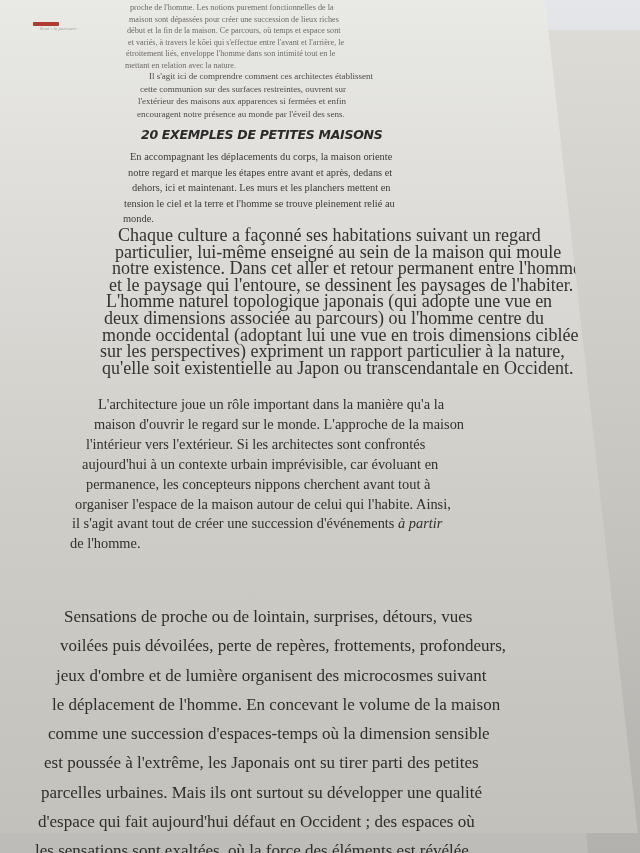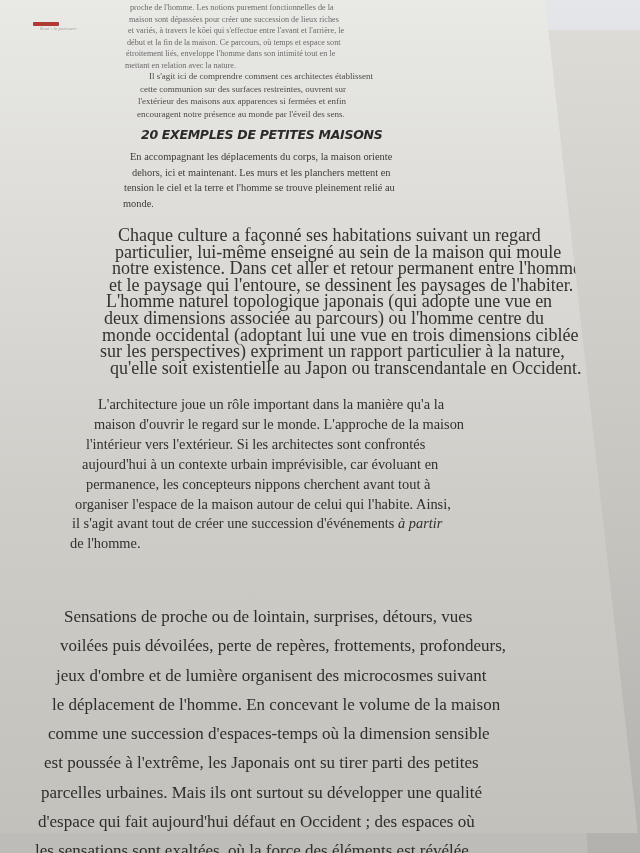--- a/index.html
+++ b/index.html
@@ -57,52 +57,53 @@
 <div class="bg-sheet2"></div>
 
 <div class="page">
 
   <div class="margin-mark"></div>
   <div class="margin-label">Kōei : le parcours</div>
 
   <div class="text p1">
     <span class="line" style="margin-left:0px">proche de l'homme. Les notions purement fonctionnelles de la</span>
     <span class="line" style="margin-left:-1px">maison sont dépassées pour créer une succession de lieux riches</span>
+    <span class="line" style="margin-left:-3px">début et la fin de la maison. Ce parcours, où temps et espace sont</span>
     <span class="line" style="margin-left:-2px">et variés, à travers le kōei qui s'effectue entre l'avant et l'arrière, le</span>
-    <span class="line" style="margin-left:-3px">début et la fin de la maison. Ce parcours, où temps et espace sont</span>
     <span class="line" style="margin-left:-4px">étroitement liés, enveloppe l'homme dans son intimité tout en le</span>
     <span class="line" style="margin-left:-5px">mettant en relation avec la nature.</span>
   </div>
 
   <div class="text p2">
     <span class="line" style="margin-left:9px">Il s'agit ici de comprendre comment ces architectes établissent</span>
     <span class="line" style="margin-left:0px">cette communion sur des surfaces restreintes, ouvrent sur</span>
     <span class="line" style="margin-left:-2px">l'extérieur des maisons aux apparences si fermées et enfin</span>
     <span class="line" style="margin-left:-3px">encouragent notre présence au monde par l'éveil des sens.</span>
   </div>
 
   <div class="heading">20 EXEMPLES DE PETITES MAISONS</div>
 
   <div class="text p3">
     <span class="line" style="margin-left:4px">En accompagnant les déplacements du corps, la maison oriente</span>
+    <span class="line" style="margin-left:2px">notre regard et marque les étapes entre avant et après, dedans et</span>
     <span class="line" style="margin-left:6px">dehors, ici et maintenant. Les murs et les planchers mettent en</span>
     <span class="line" style="margin-left:-2px">tension le ciel et la terre et l'homme se trouve pleinement relié au</span>
     <span class="line" style="margin-left:-3px">monde.</span>
   </div>
 
   <div class="text p4">
     <span class="line" style="margin-left:20px">Chaque culture a façonné ses habitations suivant un regard</span>
     <span class="line" style="margin-left:17px">particulier, lui-même enseigné au sein de la maison qui moule</span>
     <span class="line" style="margin-left:14px">notre existence. Dans cet aller et retour permanent entre l'homme</span>
     <span class="line" style="margin-left:11px">et le paysage qui l'entoure, se dessinent les paysages de l'habiter.</span>
     <span class="line" style="margin-left:8px">L'homme naturel topologique japonais (qui adopte une vue en</span>
     <span class="line" style="margin-left:6px">deux dimensions associée au parcours) ou l'homme centre du</span>
     <span class="line" style="margin-left:4px">monde occidental (adoptant lui une vue en trois dimensions ciblée</span>
     <span class="line" style="margin-left:2px">sur les perspectives) expriment un rapport particulier à la nature,</span>
-    <span class="line" style="margin-left:12px">qu'elle soit existentielle au Japon ou transcendantale en Occident.</span>
+    <span class="line" style="margin-left:4px">qu'elle soit existentielle au Japon ou transcendantale en Occident.</span>
   </div>
 
   <div class="text p5">
     <span class="line" style="margin-left:28px">L'architecture joue un rôle important dans la manière qu'a la</span>
     <span class="line" style="margin-left:24px">maison d'ouvrir le regard sur le monde. L'approche de la maison</span>
     <span class="line" style="margin-left:16px">l'intérieur vers l'extérieur. Si les architectes sont confrontés</span>
     <span class="line" style="margin-left:12px">aujourd'hui à un contexte urbain imprévisible, car évoluant en</span>
     <span class="line" style="margin-left:16px">permanence, les concepteurs nippons cherchent avant tout à</span>
     <span class="line" style="margin-left:5px">organiser l'espace de la maison autour de celui qui l'habite. Ainsi,</span>
     <span class="line" style="margin-left:2px"><span>il s'agit avant tout de créer une succession d'événements </span><em class="it">à partir</em></span>

